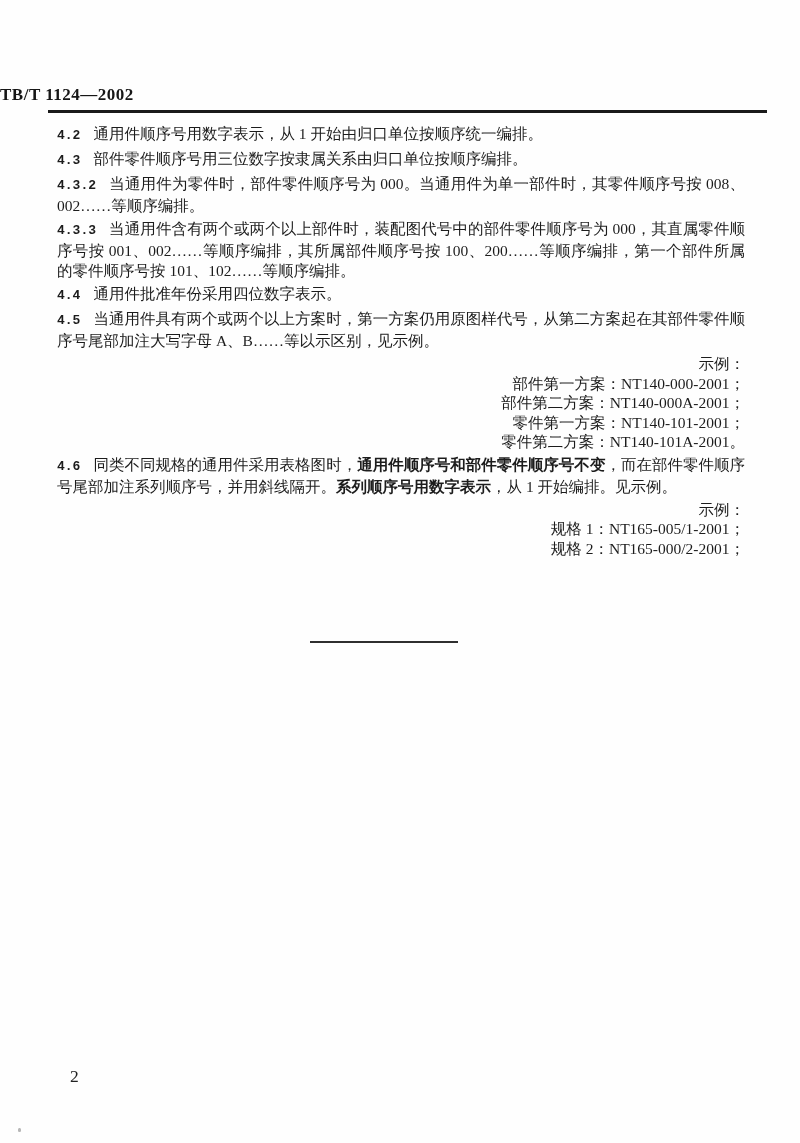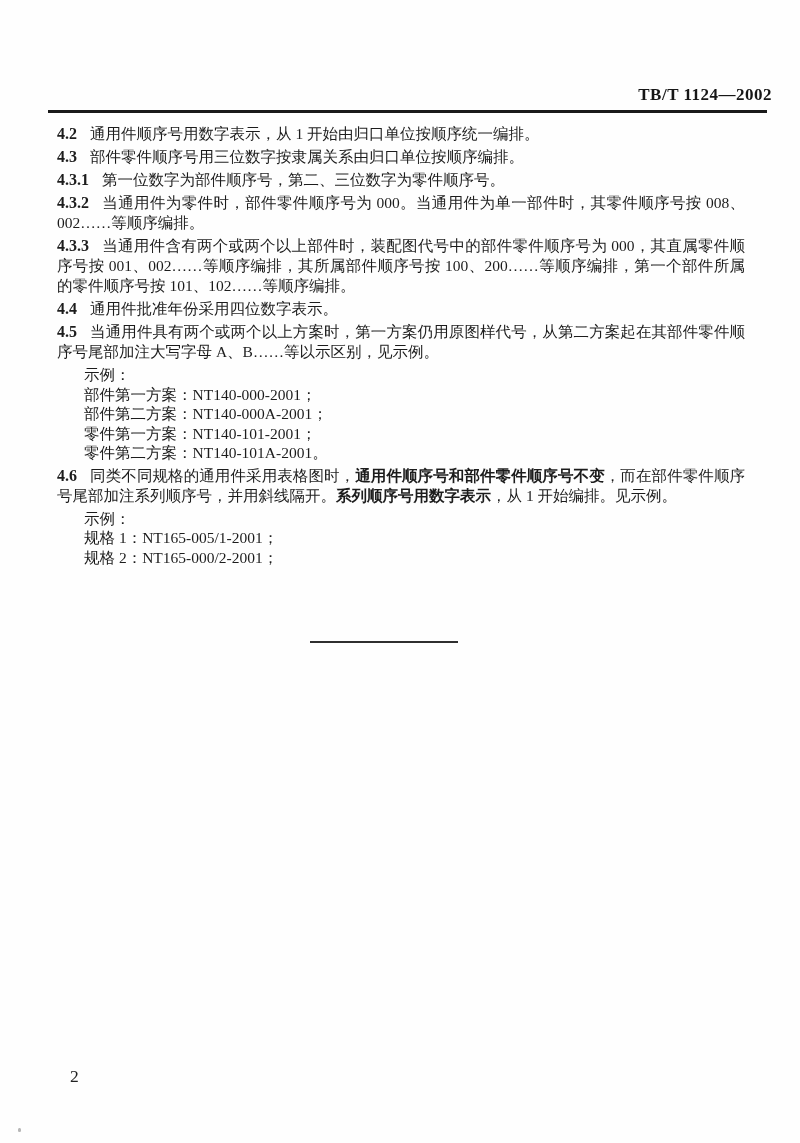--- a/index.html
+++ b/index.html
@@ -6,49 +6,49 @@
   body {
     width: 800px; height: 1143px;
     background: #fefefe;
     position: relative;
     overflow: hidden;
     font-family: "Liberation Serif", "DejaVu Serif", serif;
     color: #1c1c1c;
   }
   .doc-header {
     position: absolute; top: 85px; left: 0; width: 772px;
-    text-align: right;
+    text-align: left;
     font-weight: 700; font-size: 17px; letter-spacing: 0.5px;
     color: #161616;
   }
   .header-rule {
     position: absolute; top: 110px; left: 48px;
     width: 719px; height: 3px; background: #1a1a1a;
   }
   .content {
     position: absolute; top: 124px; left: 57px; width: 688px;
     font-size: 15.5px;
   }
   .clause {
     margin: 0 0 3px 0;
     line-height: 20px;
     text-align: justify;
   }
   .clause-num {
-    font-family: Liberation Serif, serif;
-    font-weight: 700; font-size: 16px;
+    font-family: Liberation Mono, monospace;
+    font-weight: 700; font-size: 13px;
     padding-right: 13px;
     white-space: nowrap;
   }
   .bold-phrase { font-weight: 700; margin-top: 20px; }
   .example-block {
     margin: 0 0 3px 27px;
     line-height: 19.5px;
   }
-  .example-line { text-align: left; }
+  .example-line { text-align: right; }
   .end-rule {
     position: absolute; top: 641px; left: 310px;
     width: 148px; height: 2px; background: #2f2f2f;
   }
   .page-number {
     position: absolute; top: 1066px; left: 70px;
     font-size: 17.5px; color: #222;
   }
   .scan-artifact {
     position: absolute; top: 1128px; left: 18px;
@@ -61,21 +61,20 @@
 
 <div class="doc-header">TB/T 1124—2002</div>
 <div class="header-rule"></div>
 
 <div class="content">
 
   <p class="clause"><span class="clause-num">4.2</span><span>通用件顺序号用数字表示，从 1 开始由归口单位按顺序统一编排。</span></p>
 
   <p class="clause"><span class="clause-num">4.3</span><span>部件零件顺序号用三位数字按隶属关系由归口单位按顺序编排。</span></p>
 
-  <p class="clause"><span class="clause-num">4.3.1</span><span>第一位数字为部件顺序号，第二、三位数字为零件顺序号。</span></p>
 
   <p class="clause"><span class="clause-num">4.3.2</span><span>当通用件为零件时，部件零件顺序号为 000。当通用件为单一部件时，其零件顺序号按 008、002……等顺序编排。</span></p>
 
   <p class="clause"><span class="clause-num">4.3.3</span><span>当通用件含有两个或两个以上部件时，装配图代号中的部件零件顺序号为 000，其直属零件顺序号按 001、002……等顺序编排，其所属部件顺序号按 100、200……等顺序编排，第一个部件所属的零件顺序号按 101、102……等顺序编排。</span></p>
 
   <p class="clause"><span class="clause-num">4.4</span><span>通用件批准年份采用四位数字表示。</span></p>
 
   <p class="clause"><span class="clause-num">4.5</span><span>当通用件具有两个或两个以上方案时，第一方案仍用原图样代号，从第二方案起在其部件零件顺序号尾部加注大写字母 A、B……等以示区别，见示例。</span></p>
 
   <div class="example-block">

